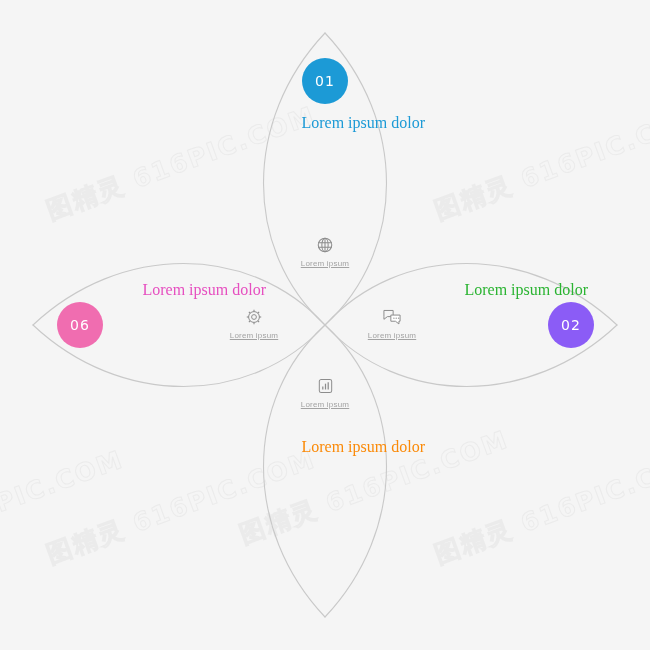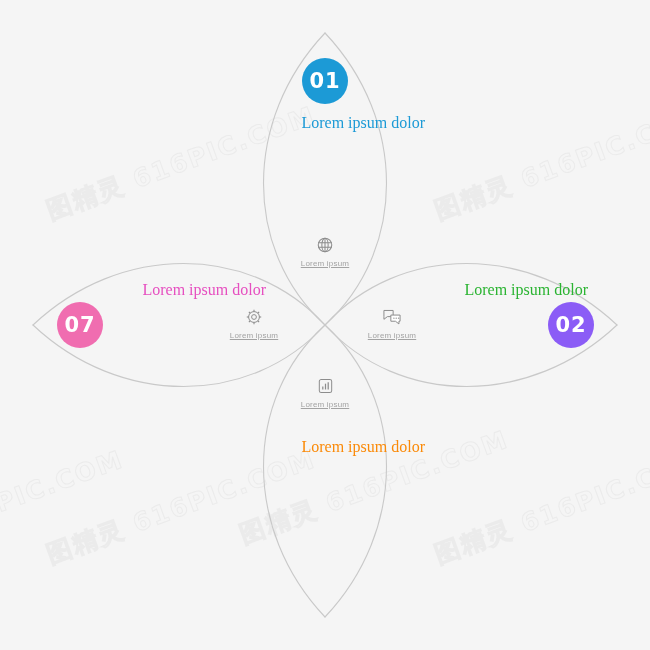--- a/index.html
+++ b/index.html
@@ -56,22 +56,22 @@
     width: 46px;
     height: 46px;
     border-radius: 50%;
     z-index: 6;
     display: flex;
     align-items: center;
     justify-content: center;
   }
   .badge span {
     font-family: "DejaVu Sans", sans-serif;
-    font-size: 21px;
-    font-weight: 700;
+    font-size: 14px;
+    font-weight: 400;
     color: #ffffff;
     letter-spacing: 1px;
     line-height: 1;
   }
 
   
   .title {
     position: absolute;
     z-index: 6;
     font-family: Liberation Serif, serif;
@@ -174,21 +174,21 @@
         <rect x="3" y="2.5" width="16" height="17" rx="2.5"></rect>
         <line x1="7.5" y1="15.5" x2="7.5" y2="11.5" stroke-width="1.6"></line>
         <line x1="11" y1="15.5" x2="11" y2="8" stroke-width="1.6"></line>
         <line x1="14.5" y1="15.5" x2="14.5" y2="6" stroke-width="1.6"></line>
       </svg>
     </span>
     <span class="cap">Lorem ipsum</span>
   </div>
 
   <div class="badge" style="left: 57px; top: 302px; background: rgb(240, 109, 176);">
-    <span>07</span>
+    <span>06</span>
   </div>
   <div class="title" style="left:66px; top:281px; width:200px; color:#e64fc0;">Lorem ipsum dolor</div>
   <div class="iconblock" style="left:214px; top:308px;">
     <span class="glyph">
       <svg width="18" height="18" viewBox="0 0 24 24" fill="none" stroke="#8d8d8d" stroke-width="1.3">
         <circle cx="12" cy="12" r="3.2"></circle>
         <circle cx="12" cy="12" r="7.2"></circle>
         <g stroke-width="1.5">
           <line x1="12" y1="2.4" x2="12" y2="5"></line>
           <line x1="12" y1="19" x2="12" y2="21.6"></line>

